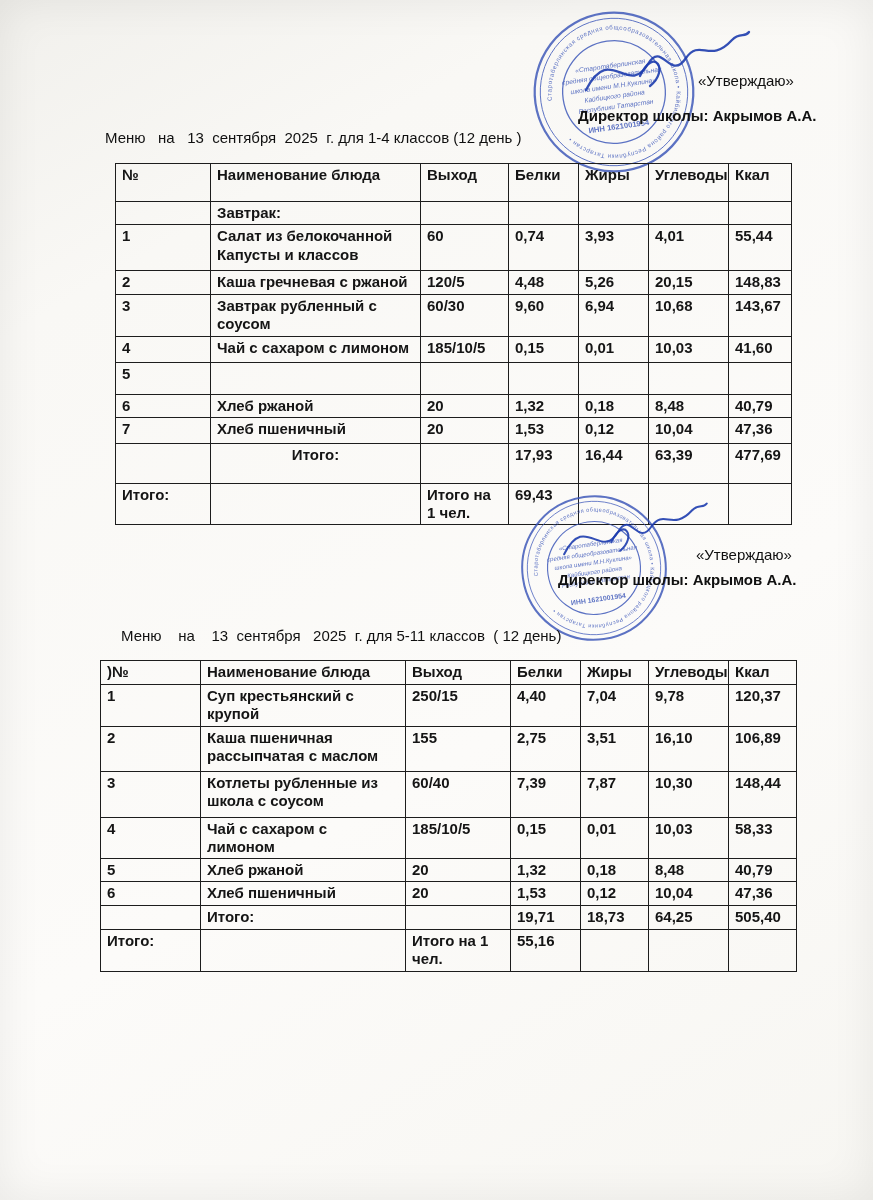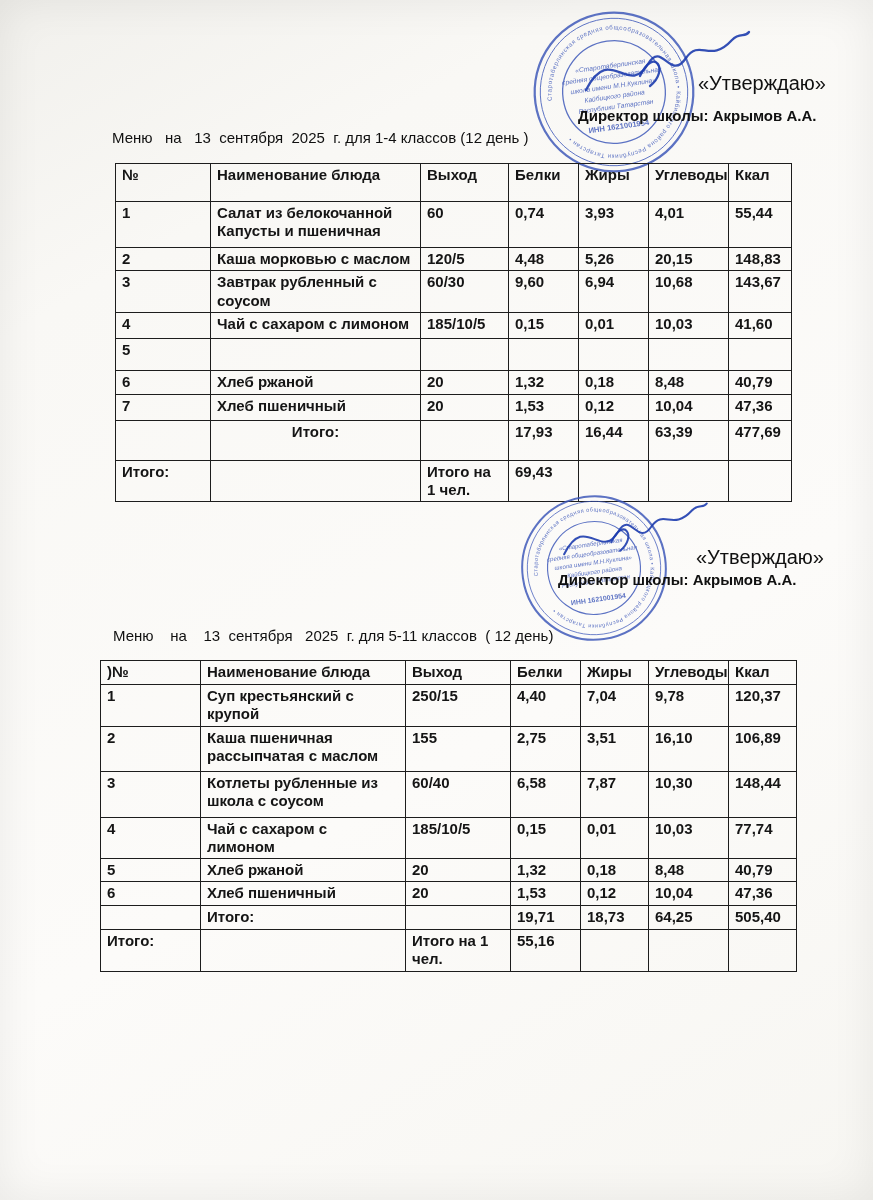--- a/index.html
+++ b/index.html
@@ -3,21 +3,21 @@
 <meta charset="utf-8">
 <style>
   html,body{margin:0;padding:0;background:#d8d8d8;}
   .page{
     position:relative;width:873px;height:1200px;margin:0 auto;
     background:linear-gradient(150deg,#f1f0ec 0%,#f9f8f5 20%,#fcfbf9 60%,#f7f6f2 100%);
     box-shadow:inset 0 0 45px rgba(0,0,0,.07);
     font-family:"Liberation Sans",sans-serif;color:#161616;overflow:hidden;
   }
   .title{position:absolute;font-size:15px;white-space:pre;color:#101010;}
-  .approve{position:absolute;font-size:20px;color:#101010;}
+  .approve{position:absolute;font-size:15px;color:#101010;}
   .director{position:absolute;font-size:15px;font-weight:700;color:#101010;}
   table.menu{position:absolute;border-collapse:collapse;table-layout:fixed;font-size:15px;font-weight:700;color:#151515;}
   table.menu td{border:1.6px solid #1d1d1d;padding:2px 6px;vertical-align:top;line-height:1.22;overflow:hidden;}
   td.t-center{text-align:center;}
   .stamp{position:absolute;}
   .stamp svg{transform:rotate(-8deg);opacity:.82;}
   .seal circle{fill:none;stroke:currentColor;}
   .seal .c-out{stroke-width:2.4;}
   .seal .c-mid{stroke-width:1;}
   .seal .c-in{stroke-width:1.4;}
@@ -52,21 +52,21 @@
       </g>
     </svg>
   </div>
   <svg class="sig" style="left:582px;top:28px;" width="170" height="80" viewBox="0 0 170 80" color="#1d3cae">
     <path d="M4 62 C 28 14, 46 70, 66 36 C 80 12, 88 54, 104 30 C 118 10, 128 36, 150 12 C 158 4, 163 10, 167 4"></path>
     <path d="M58 48 c 14 -30 30 -6 10 10"></path>
   </svg>
   <div class="approve" style="left:698px;top:72px;">«Утверждаю»</div>
   <div class="director" style="left:578px;top:107px;">Директор школы: Акрымов А.А.</div>
 
-  <div class="title" style="left:112px;top:129px;">Меню   на   13  сентября  2025  г. для 1-4 классов (12 день )</div>
+  <div class="title" style="left:105px;top:129px;">Меню   на   13  сентября  2025  г. для 1-4 классов (12 день )</div>
 
   <table class="menu" style="left:115px;top:163px;width:676px;">
     <colgroup>
       <col style="width:95px">
         <col style="width:210px">
         <col style="width:88px">
       <col style="width:70px">
         <col style="width:70px">
         <col style="width:80px">
         <col style="width:63px">
@@ -74,32 +74,41 @@
     <tbody>
       <tr style="height:38px">
         <td>№</td>
         <td>Наименование блюда</td>
         <td>Выход</td>
         <td>Белки</td>
         <td>Жиры</td>
         <td>Углеводы</td>
         <td>Ккал</td>
       </tr>
+      <tr style="height:22px">
+        <td></td>
+        <td>Завтрак:</td>
+        <td></td>
+          <td></td>
+        <td></td>
+          <td></td>
+        <td></td>
+      </tr>
       <tr style="height:46px">
         <td>1</td>
-        <td>Салат из белокочанной Капусты и  пшеничная</td>
+        <td>Салат из белокочанной Капусты и  классов</td>
         <td>60</td>
         <td>0,74</td>
         <td>3,93</td>
         <td>4,01</td>
         <td>55,44</td>
       </tr>
       <tr style="height:23px">
         <td>2</td>
-        <td>Каша  морковью  с  маслом</td>
+        <td>Каша  гречневая  с  ржаной</td>
         <td>120/5</td>
         <td>4,48</td>
         <td>5,26</td>
         <td>20,15</td>
         <td>148,83</td>
       </tr>
       <tr style="height:42px">
         <td>3</td>
         <td>Завтрак рубленный с соусом</td>
         <td>60/30</td>
@@ -184,21 +193,21 @@
       </g>
     </svg>
   </div>
   <svg class="sig" style="left:560px;top:500px;" width="150" height="70" viewBox="0 0 170 80" color="#1d3cae">
     <path d="M4 62 C 28 14, 46 70, 66 36 C 80 12, 88 54, 104 30 C 118 10, 128 36, 150 12 C 158 4, 163 10, 167 4"></path>
     <path d="M58 48 c 14 -30 30 -6 10 10"></path>
   </svg>
   <div class="approve" style="left:696px;top:546px;">«Утверждаю»</div>
   <div class="director" style="left:558px;top:571px;">Директор школы: Акрымов А.А.</div>
 
-  <div class="title" style="left:113px;top:627px;">Меню    на    13  сентября   2025  г. для 5-11 классов  ( 12 день)</div>
+  <div class="title" style="left:121px;top:627px;">Меню    на    13  сентября   2025  г. для 5-11 классов  ( 12 день)</div>
 
   <table class="menu" style="left:100px;top:660px;width:696px;">
     <colgroup>
       <col style="width:100px">
         <col style="width:205px">
         <col style="width:105px">
       <col style="width:70px">
         <col style="width:68px">
         <col style="width:80px">
         <col style="width:68px">
@@ -228,33 +237,33 @@
         <td>155</td>
         <td>2,75</td>
         <td>3,51</td>
         <td>16,10</td>
         <td>106,89</td>
       </tr>
       <tr style="height:46px">
         <td>3</td>
         <td>Котлеты рубленные из школа  с соусом</td>
         <td>60/40</td>
-        <td>6,58</td>
+        <td>7,39</td>
         <td>7,87</td>
         <td>10,30</td>
         <td>148,44</td>
       </tr>
       <tr style="height:24px">
         <td>4</td>
         <td>Чай с сахаром с лимоном</td>
         <td>185/10/5</td>
         <td>0,15</td>
         <td>0,01</td>
         <td>10,03</td>
-        <td>77,74</td>
+        <td>58,33</td>
       </tr>
       <tr style="height:21px">
         <td>5</td>
         <td>Хлеб ржаной</td>
         <td>20</td>
         <td>1,32</td>
         <td>0,18</td>
         <td>8,48</td>
         <td>40,79</td>
       </tr>

